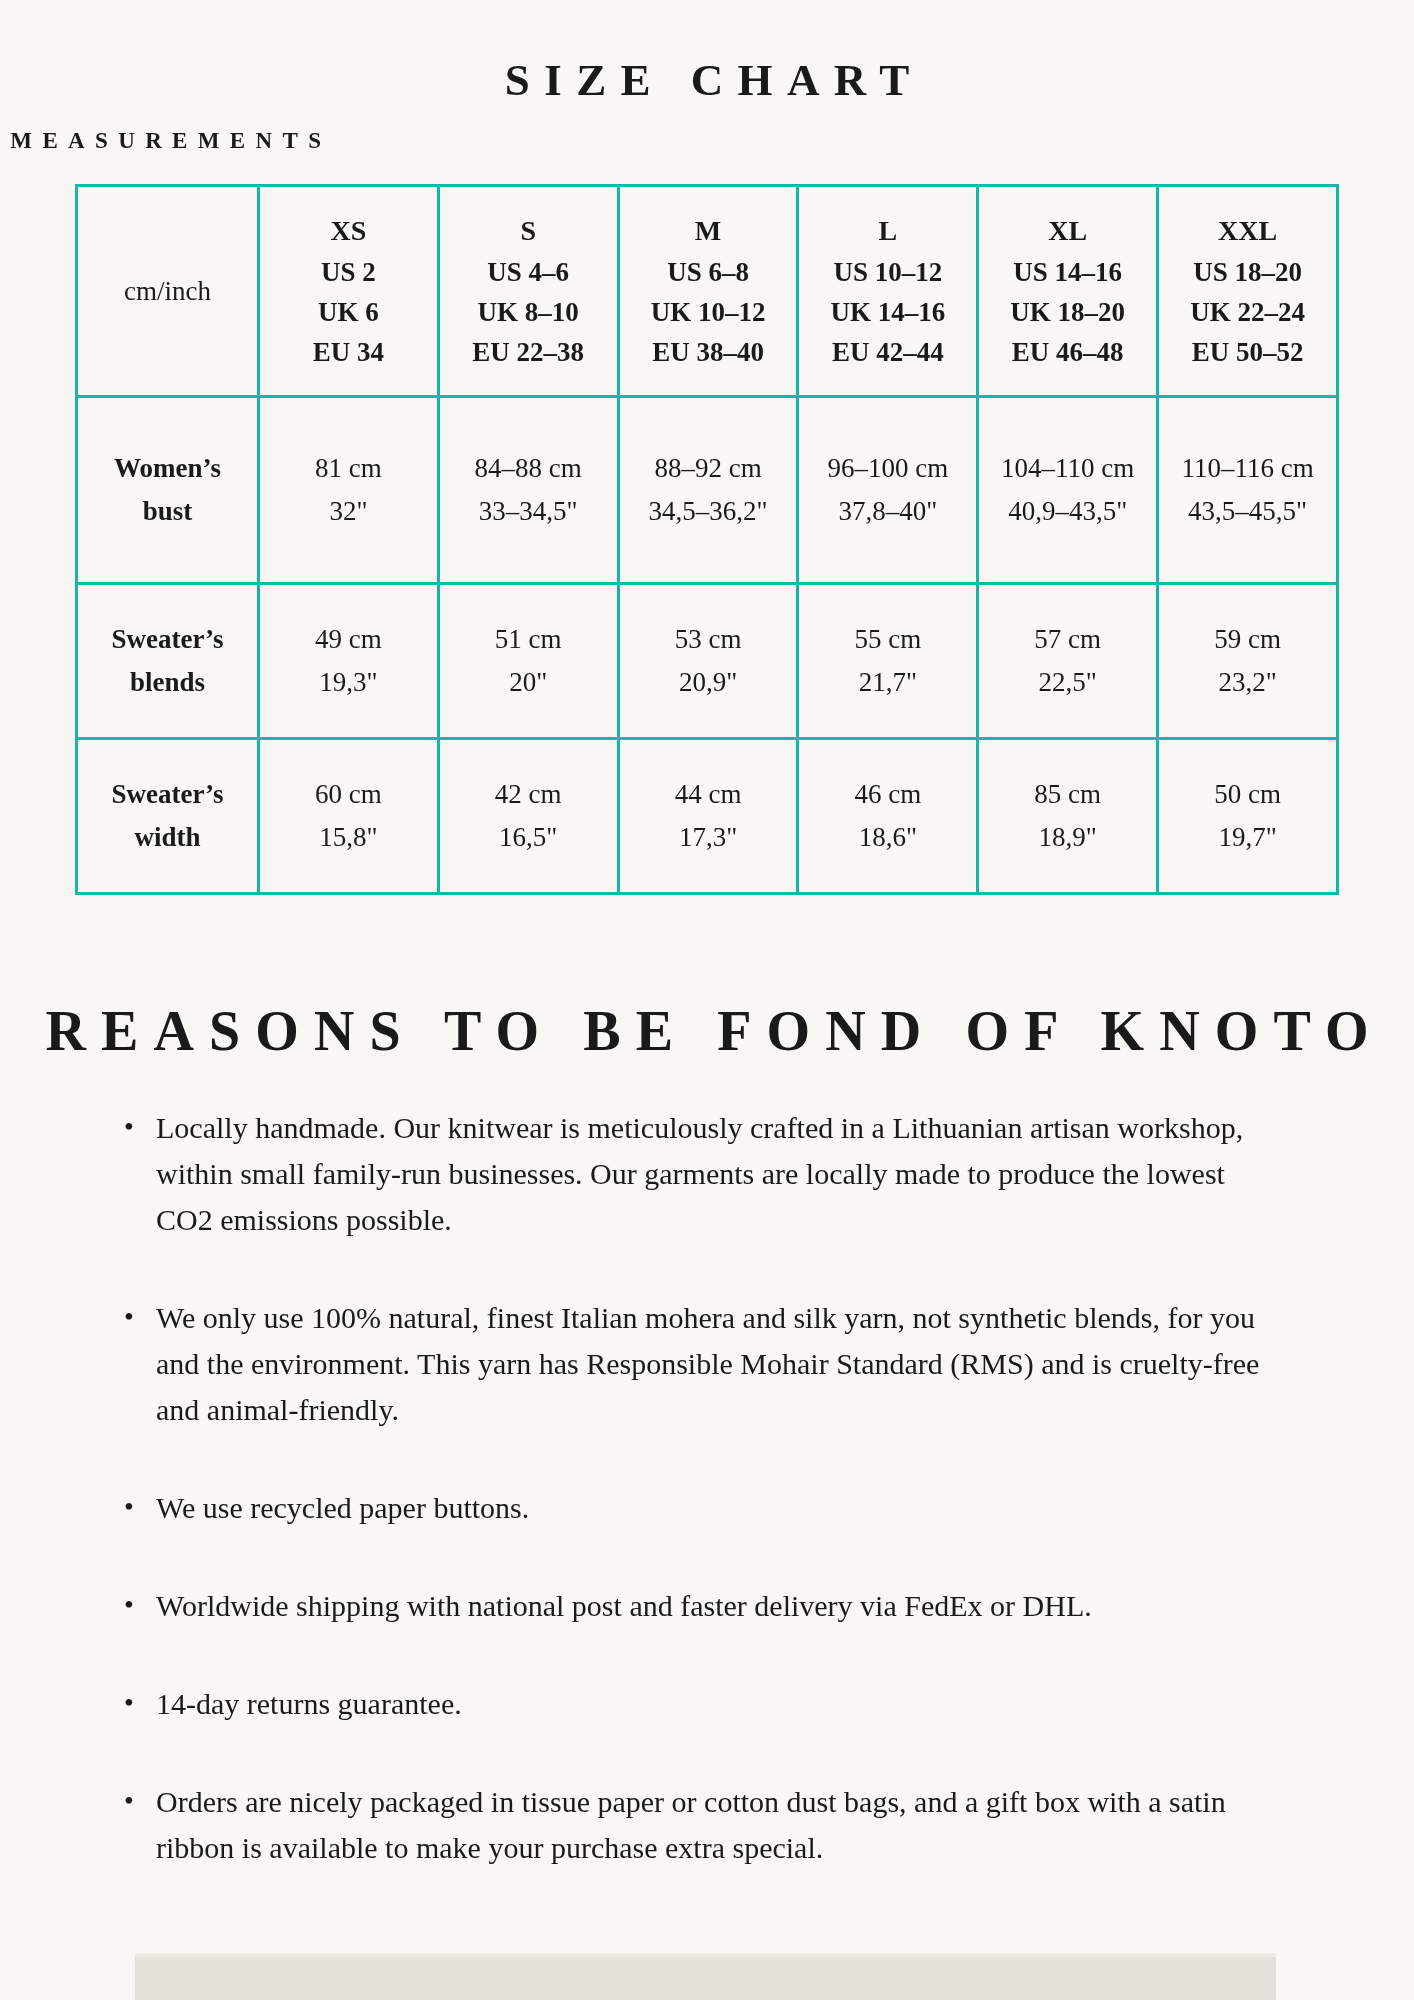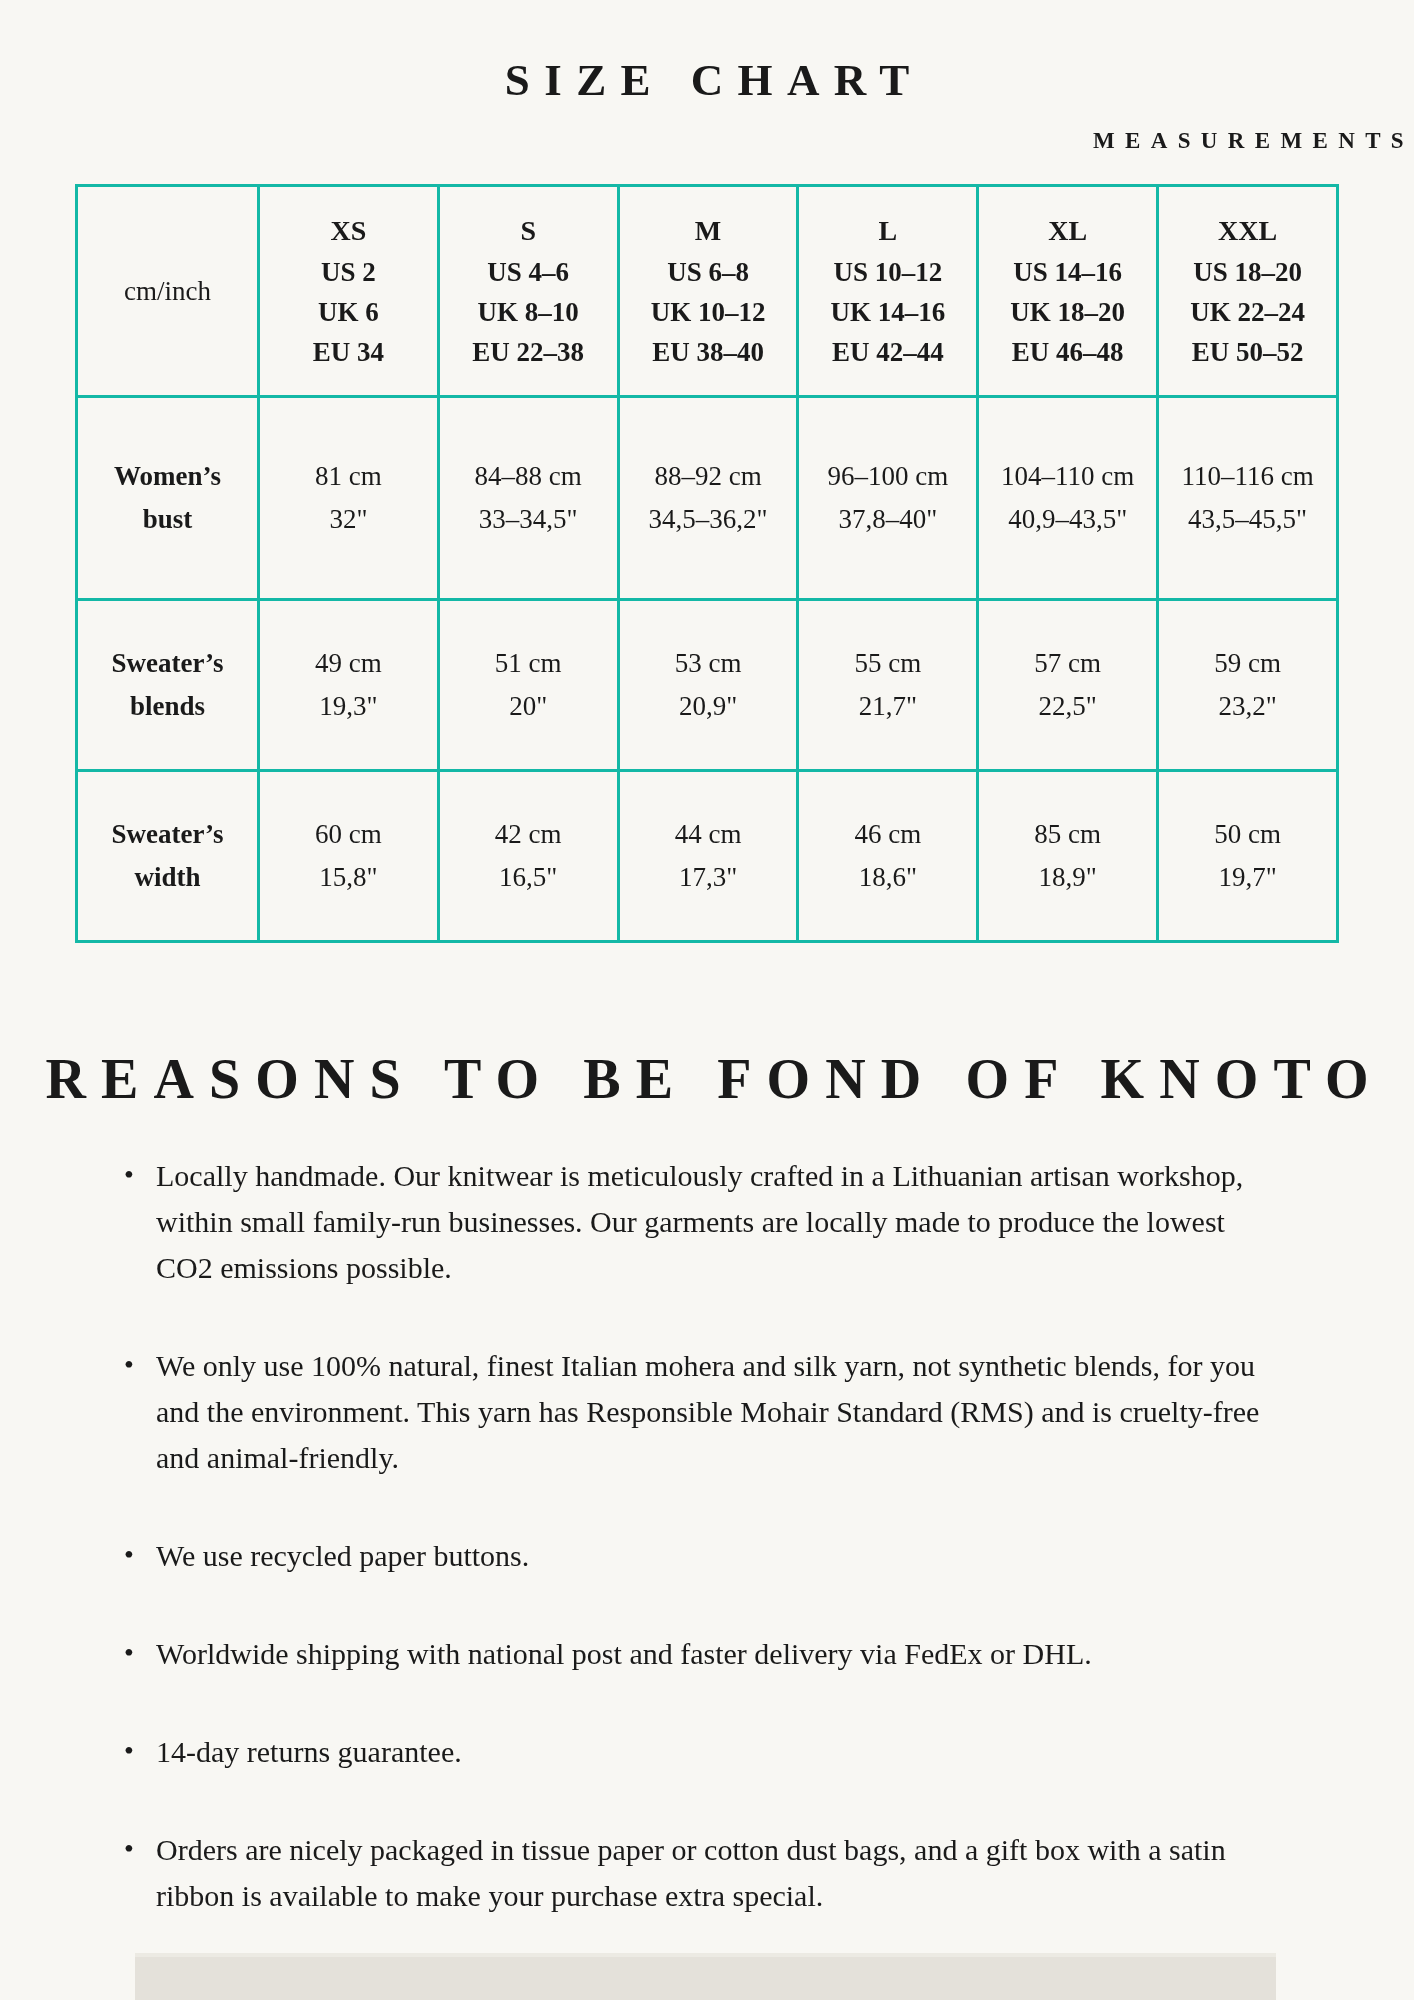--- a/index.html
+++ b/index.html
@@ -12,21 +12,21 @@
     overflow:hidden;
   }
   .title{
     margin:0;padding-top:54px;
     text-align:center;
     font-size:45px;font-weight:600;
     letter-spacing:0.32em;text-indent:0.32em;
   }
   .subtitle{
     margin:0;padding-top:22px;
-    text-align:right;
+    text-align:left;
     font-size:23px;font-weight:700;
     letter-spacing:0.45em;text-indent:0.45em;
   }
   table.size-table{
     border-collapse:collapse;
     table-layout:fixed;
     width:1264px;
     margin:30px auto 0 auto;
   }
   .size-table td{
@@ -35,21 +35,21 @@
     vertical-align:middle;
     padding:0;
   }
   .size-table col.label-col{width:182px;}
   .head-row td{height:208px;font-weight:700;font-size:27px;}
   .head-row .size-name{font-size:28px;line-height:42px;}
   .head-line{line-height:40px;}
   .corner-cell{font-weight:400 !important;font-size:27px;}
   .data-row td{height:136px;font-size:27px;line-height:43px;font-weight:400;}
   .data-row.tall td{height:168px;}
-  .row-label{font-weight:700 !important;line-height:40px;padding:16px 24px !important;}
+  .row-label{font-weight:700 !important;line-height:40px;padding:8px 24px !important;}
   .reasons-heading{
     margin:0;padding-top:104px;
     text-align:center;
     font-size:56px;font-weight:600;
     letter-spacing:0.27em;text-indent:0.27em;
   }
   ul.reasons-list{
     list-style:none;
     margin:42px 0 0 122px;
     padding:0;

